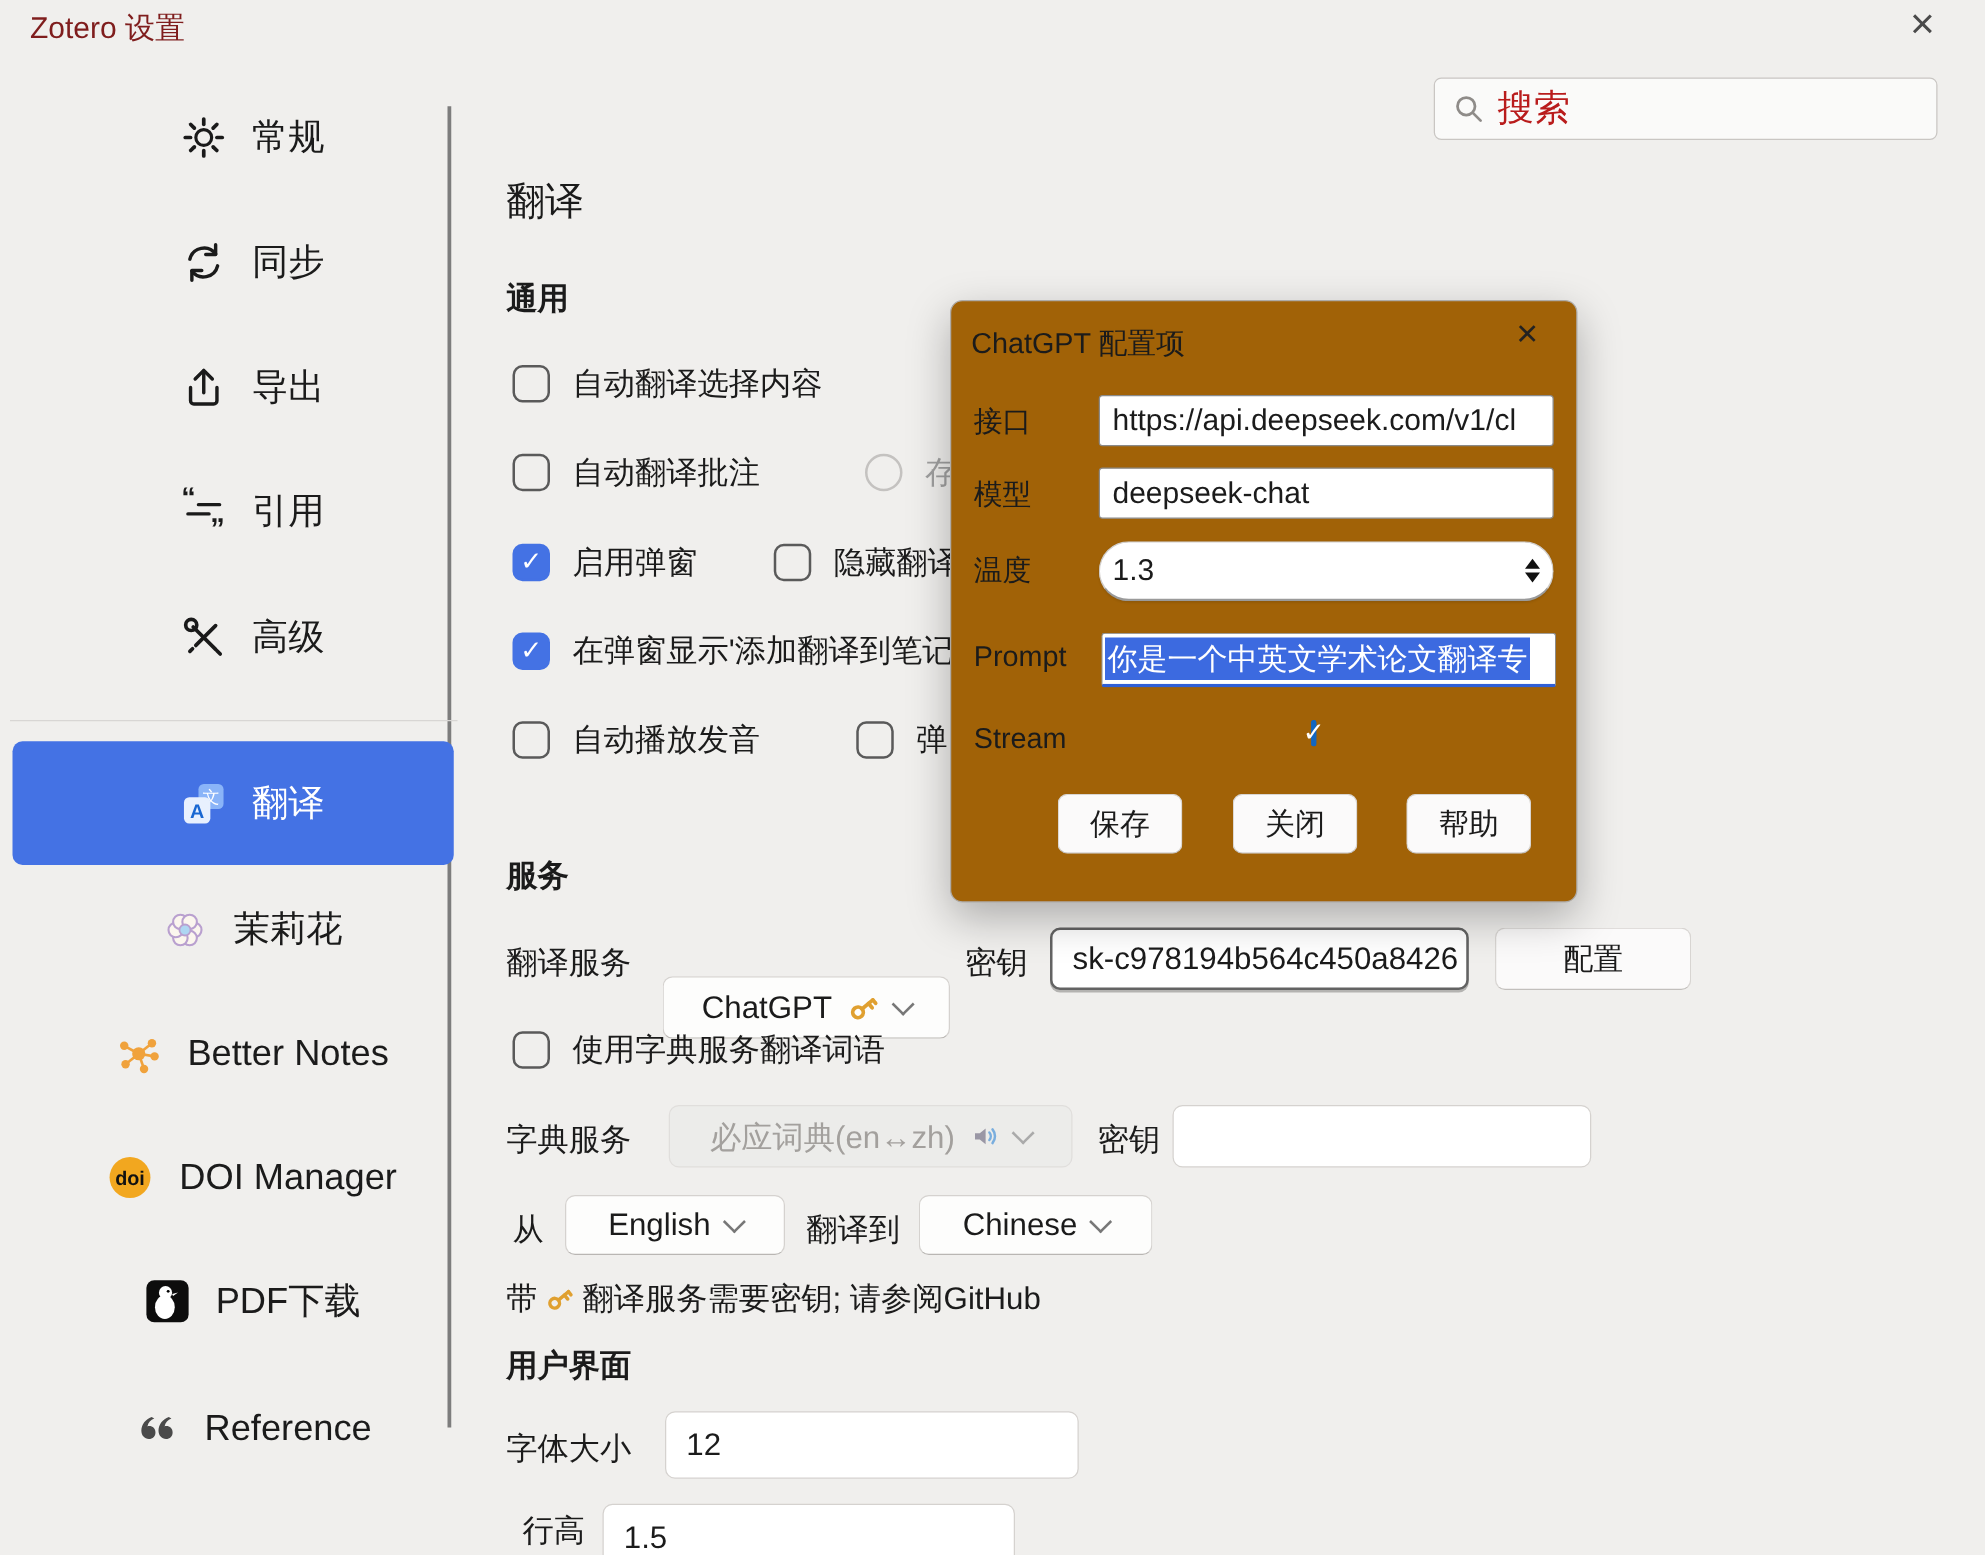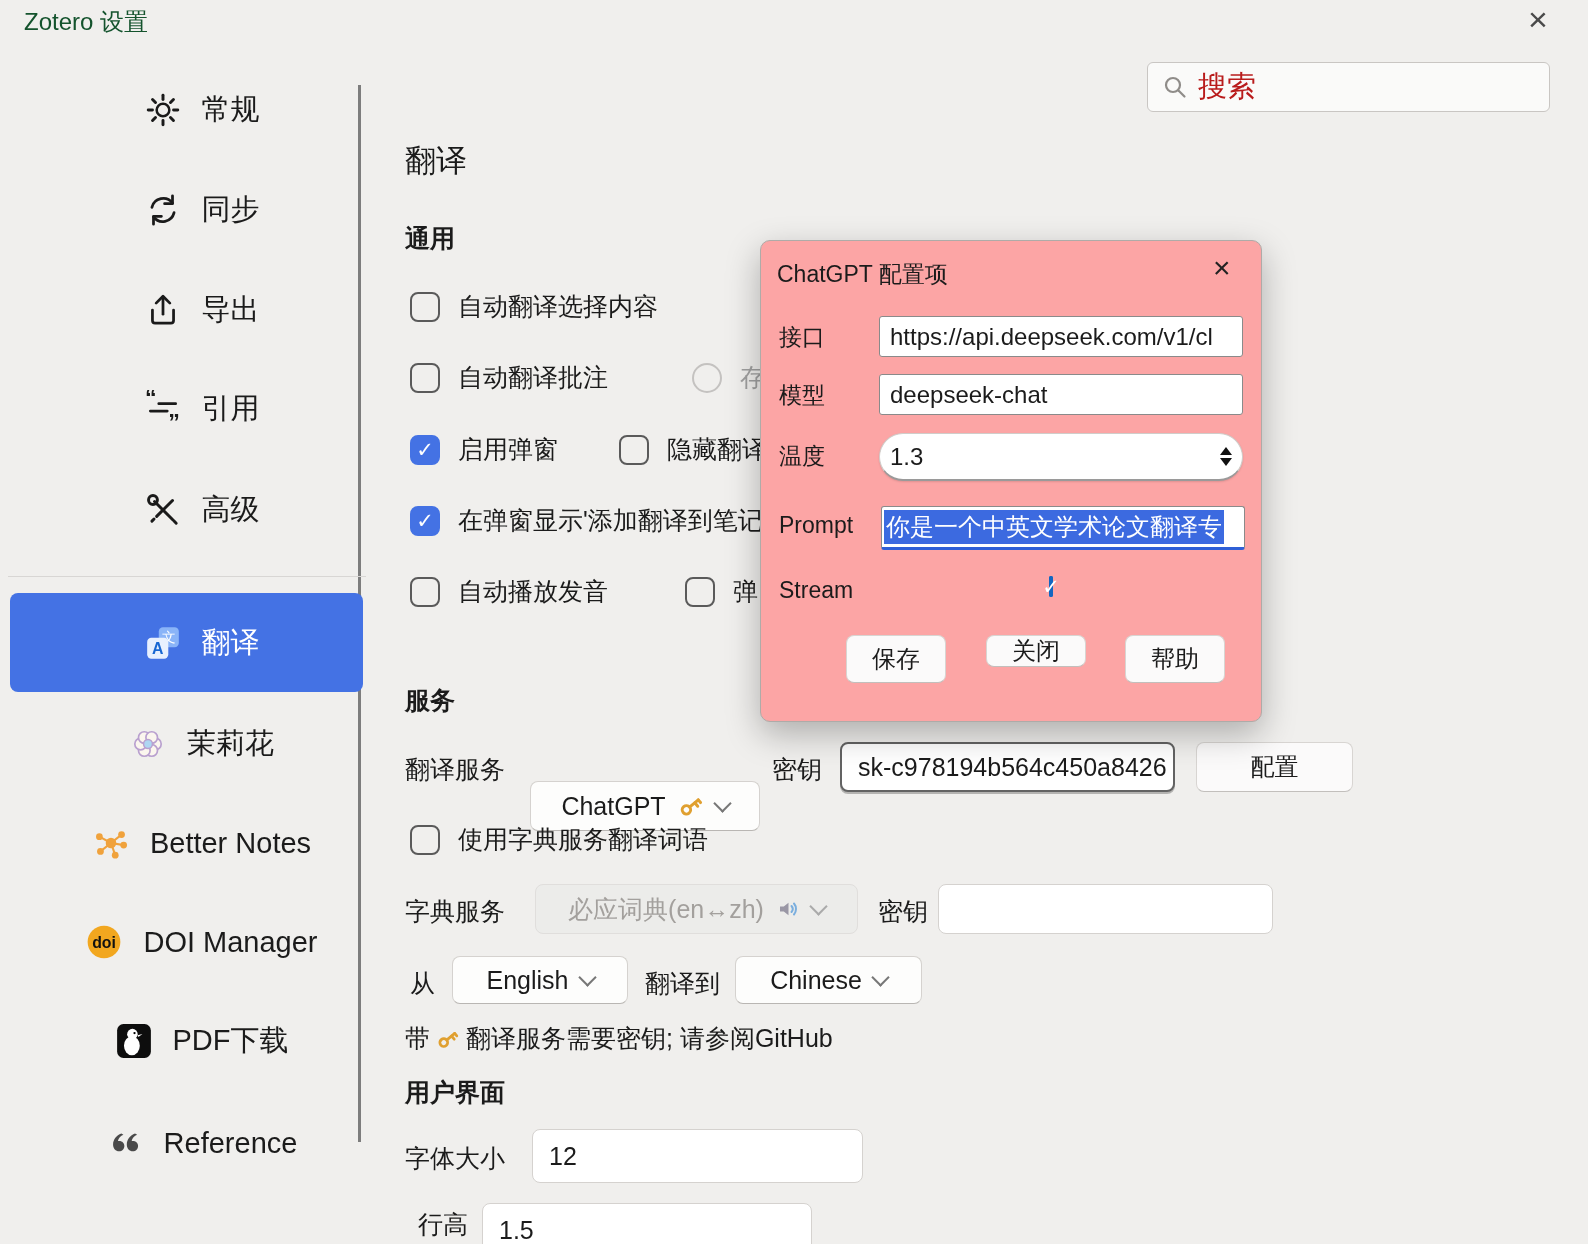--- a/index.html
+++ b/index.html
@@ -1,20 +1,20 @@
 <!DOCTYPE html>
 <html><head>
 <meta charset="utf-8">
 <style>
   html,body{margin:0;padding:0;background:#e8e6e4;}
   .screen{position:relative;width:1588px;height:1244px;background:#f0efed;overflow:hidden;
           font-family:"Liberation Sans","DejaVu Sans",sans-serif;color:#1b1b1b;}
   .abs{position:absolute;}
   
-  .win-title{left:24px;top:6px;font-size:24px;color:#14532d;}
+  .win-title{left:24px;top:6px;font-size:24px;color:#7f1d1d;}
   .win-close{left:1528px;top:2px;font-size:34px;color:#4a4a4a;line-height:1;cursor:default;}
   
   .search{left:1147px;top:62px;width:403px;height:50px;background:#fafaf9;border:1px solid #c9c6c3;
           border-radius:6px;display:flex;align-items:center;padding:0 14px;box-sizing:border-box;gap:10px;}
   .search .ph{font-size:29px;color:#b91c1c;}
   
   .divider-v{left:358px;top:85px;width:3px;height:1057px;background:#7d7d7d;}
   .side-sep{left:8px;top:576px;width:358px;height:1px;background:#d8d6d4;}
   .side-item{left:10px;width:353px;height:78px;display:flex;align-items:center;gap:20px;padding-left:30px;
              box-sizing:border-box;border-radius:8px;justify-content:center;}
@@ -39,21 +39,21 @@
   .dd.disabled{background:#ececea;border-color:#e0dedc;color:#a3a09d;}
   .chev{width:11px;height:11px;border-right:2.2px solid #777;border-bottom:2.2px solid #777;
         transform:rotate(45deg);margin-top:-6px;flex:0 0 11px;}
   .inp{background:#ffffff;border:1px solid #d5d2cf;border-radius:8px;height:50px;display:flex;align-items:center;
        padding:0 16px;box-sizing:border-box;font-size:25px;overflow:hidden;white-space:nowrap;}
   .inp.focus{border:2px solid #636363;box-shadow:0 2px 0 rgba(0,0,0,.25);}
   .btn{background:#fbfafa;border:1px solid #d8d5d2;border-bottom-color:#c2bfbc;border-radius:8px;
        display:flex;align-items:center;justify-content:center;font-size:24px;box-sizing:border-box;}
   .note{font-size:25px;display:flex;align-items:center;gap:6px;}
   
-  .dialog{left:760px;top:240px;width:500px;height:480px;background:#fca5a5;border:1px solid #aeaba8;
+  .dialog{left:760px;top:240px;width:500px;height:480px;background:#a16207;border:1px solid #aeaba8;
           border-radius:10px;box-shadow:0 12px 34px rgba(0,0,0,.28);z-index:50;}
   .dialog .dtitle{left:16px;top:18px;font-size:23px;}
   .dialog .dclose{left:452px;top:12px;font-size:30px;color:#222;line-height:1;}
   .dlabel{font-size:23px;}
   .dinp{background:#fff;border:1px solid #8a8a8a;border-radius:3px;box-sizing:border-box;display:flex;
         align-items:center;padding:0 10px;font-size:24px;overflow:hidden;white-space:nowrap;}
   .dinp.soft{border:1px solid #d0cdca;border-bottom:2px solid #9a9a9a;border-radius:7px;box-shadow:0 1px 2px rgba(0,0,0,.12);}
   .sel{background:#3c6ae0;color:#fff;padding:1px 2px;}
   .spin{display:flex;flex-direction:column;gap:3px;margin-left:auto;}
   .spin .up{width:0;height:0;border-left:6px solid transparent;border-right:6px solid transparent;border-bottom:8px solid #111;}
@@ -341,17 +341,17 @@
 
     <div class="abs dlabel" style="left:18px;top:271px;">Prompt</div>
     <div class="abs dinp" style="left:120px;top:265px;width:364px;height:44px;border-bottom:3px solid #2f5fd6;padding:0 2px;">
       <span class="sel">你是一个中英文学术论文翻译专</span>
     </div>
 
     <div class="abs dlabel" style="left:18px;top:336px;">Stream</div>
     <span class="abs cb on stream" style="left:288px;top:337px;"></span>
 
     <div class="abs btn" style="left:85px;top:394px;width:100px;height:48px;">保存</div>
-    <div class="abs btn" style="left:225px;top:394px;width:100px;height:32px;">关闭</div>
+    <div class="abs btn" style="left:225px;top:394px;width:100px;height:48px;">关闭</div>
     <div class="abs btn" style="left:364px;top:394px;width:100px;height:48px;">帮助</div>
   </div>
 
 </div>
 
 </body></html>

